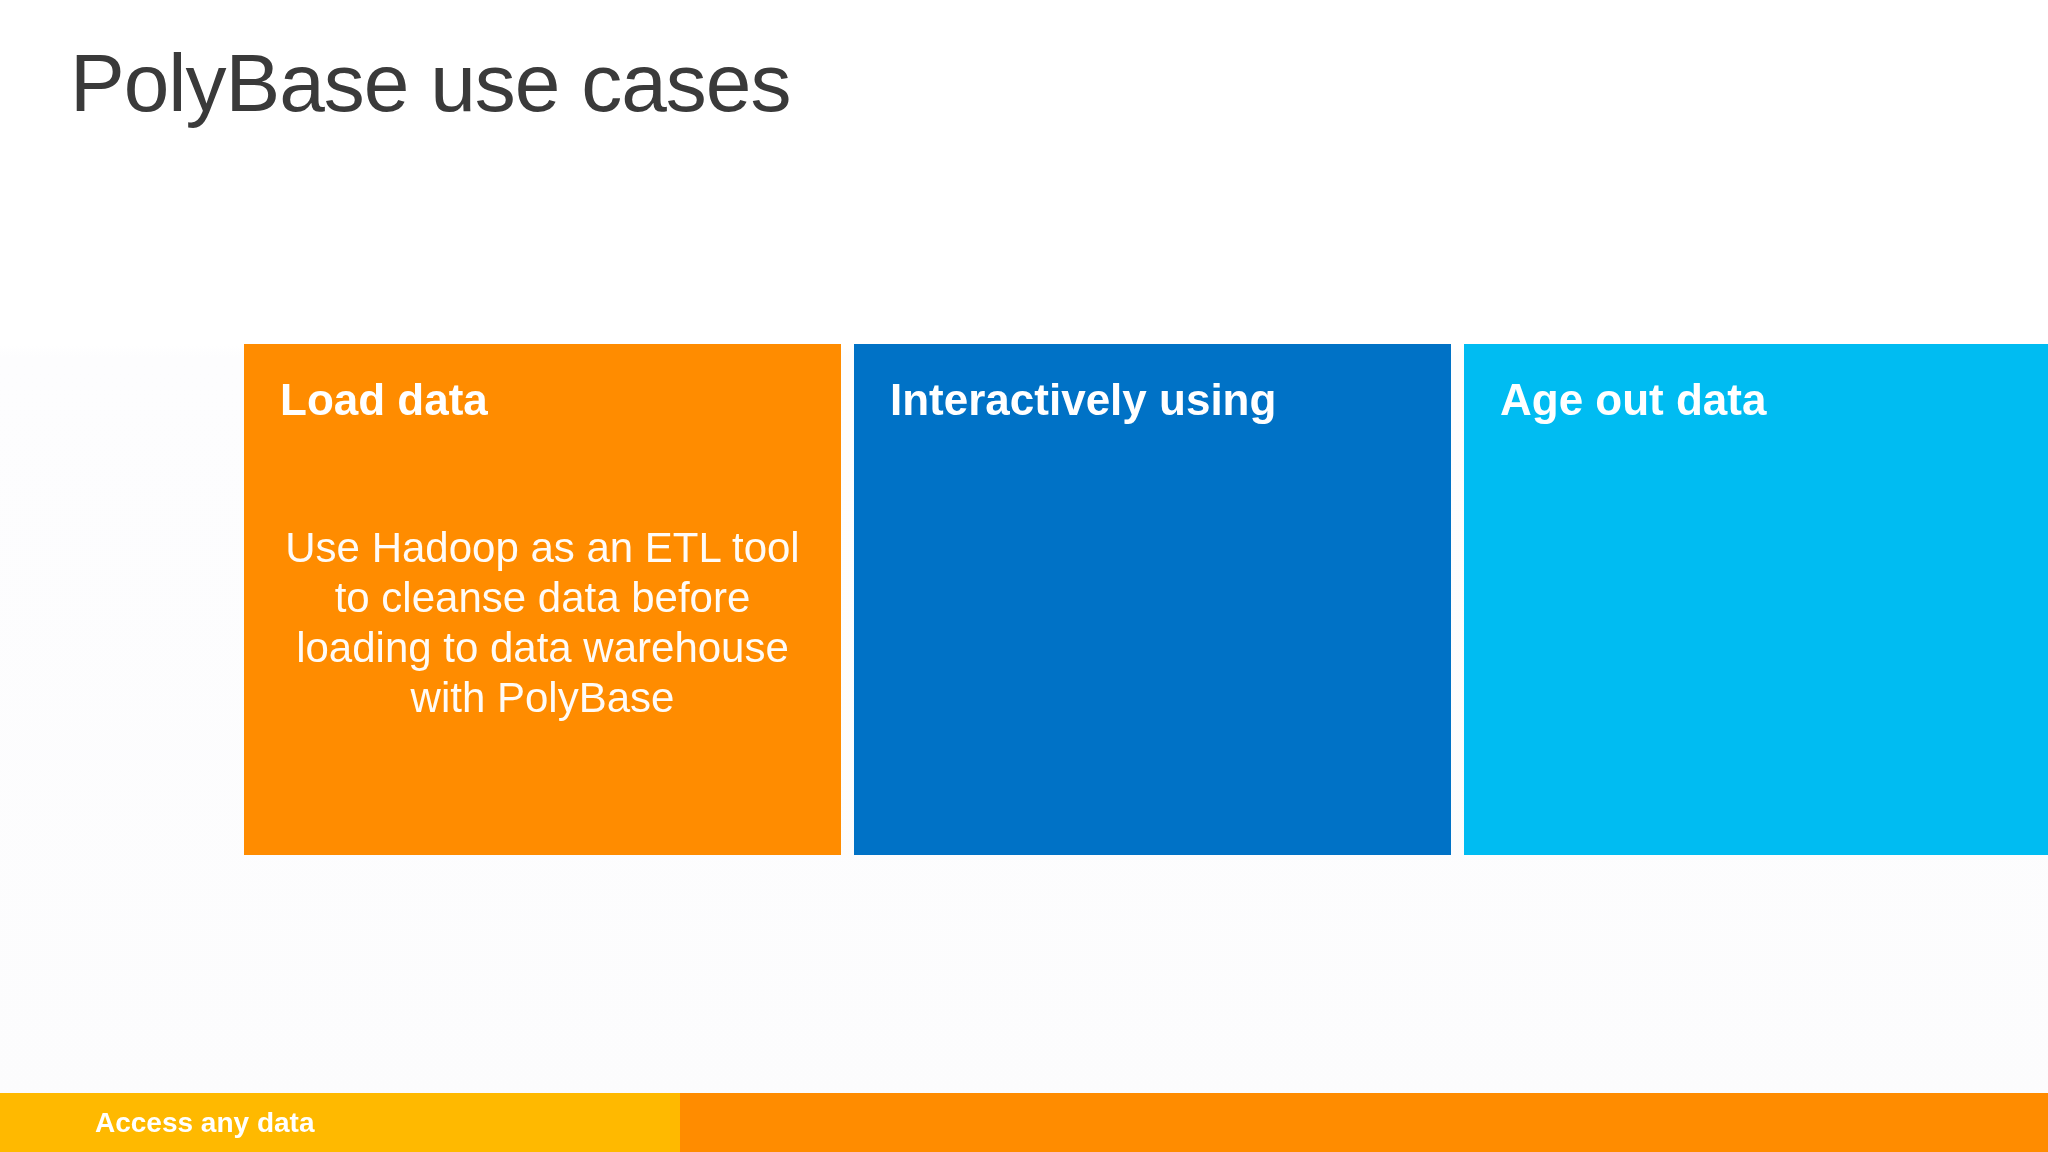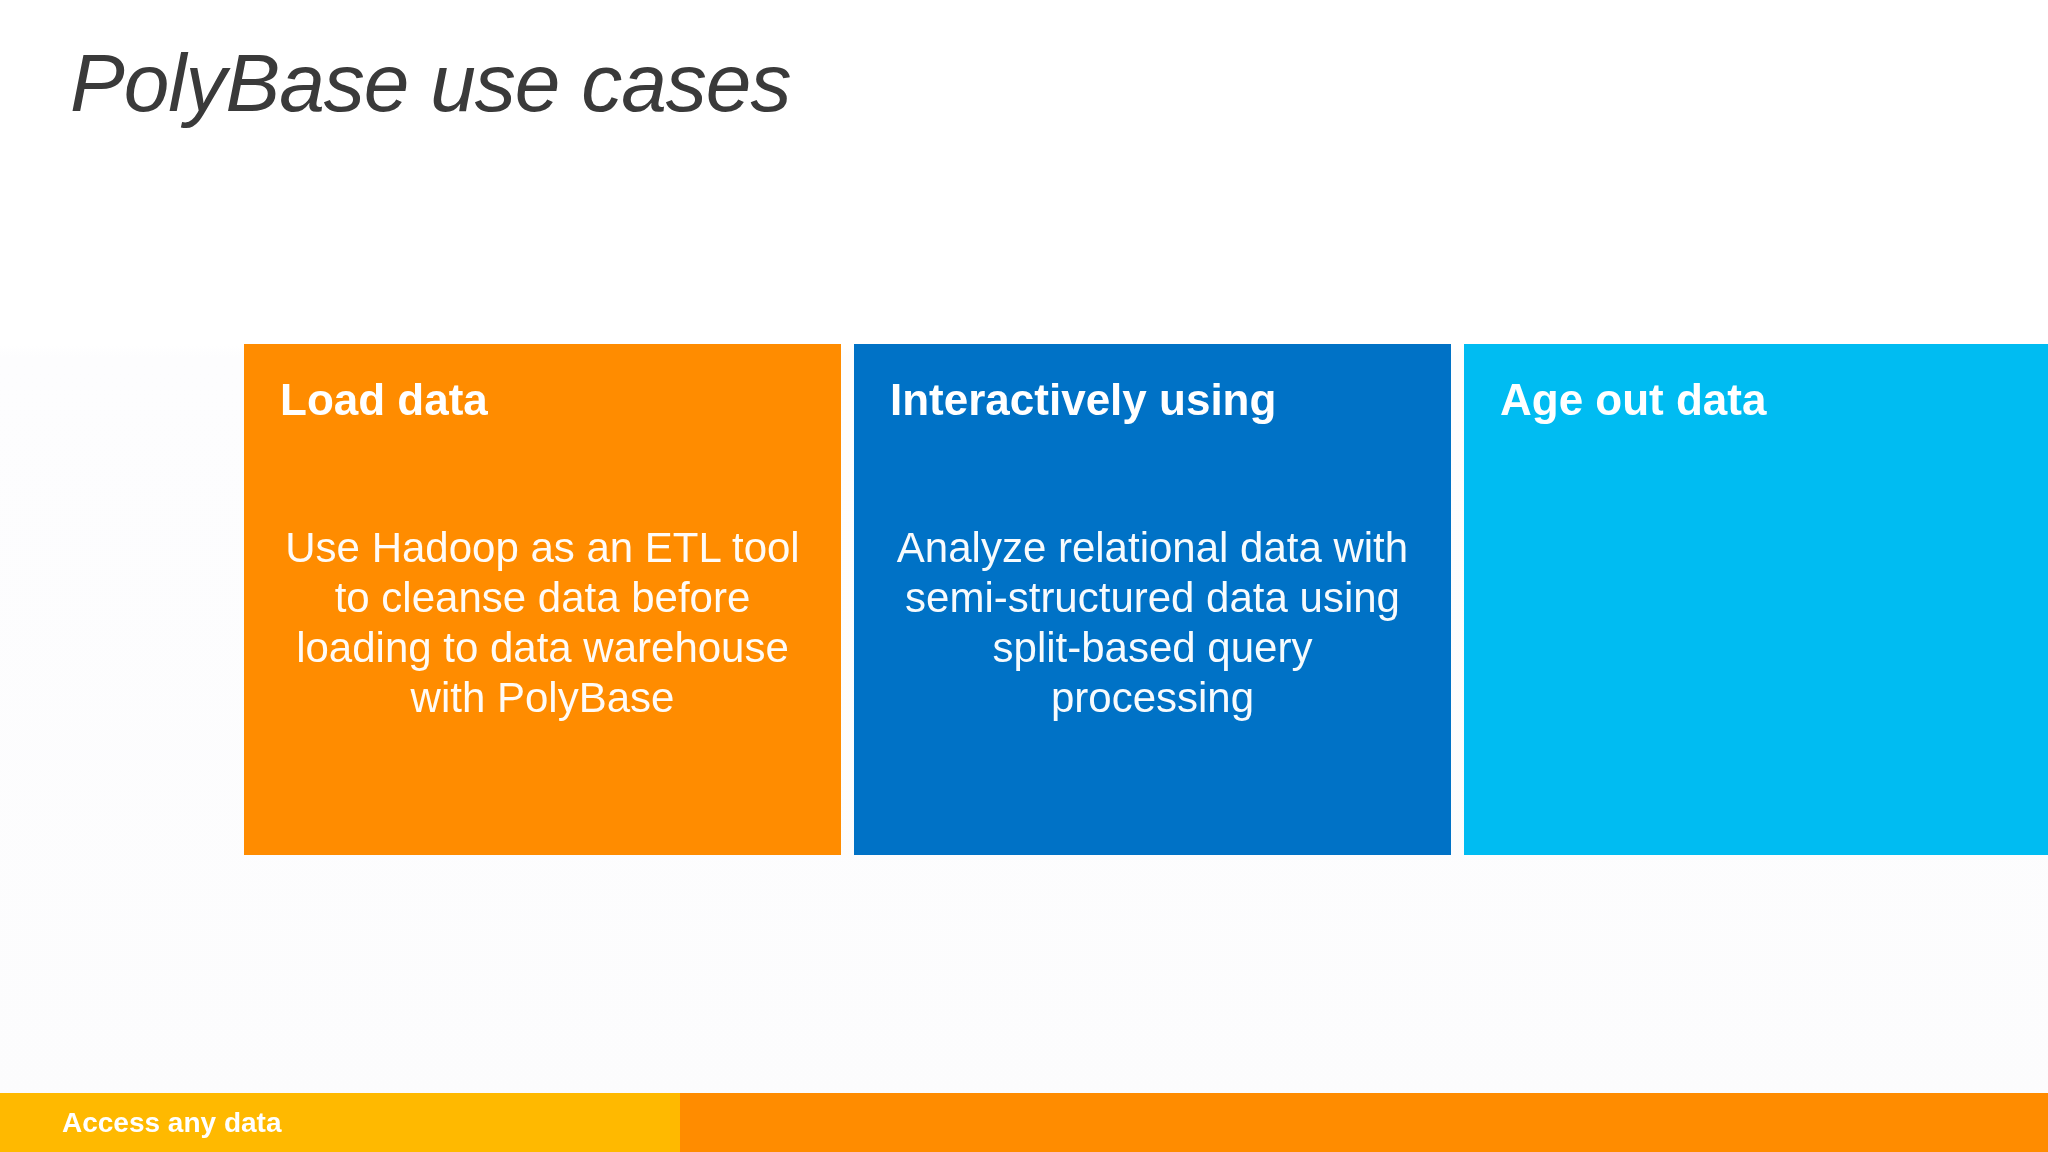--- a/index.html
+++ b/index.html
@@ -18,21 +18,20 @@
   .slide-title {
     position: absolute;
     left: 70px;
     top: 36px;
     font-size: 82px;
     font-weight: 300;
     letter-spacing: -1px;
     color: #3a3a3a;
     line-height: 1.15;
     white-space: nowrap;
-    font-style: italic;
   }
   .cards-row {
     position: absolute;
     left: 244px;
     top: 344px;
     display: flex;
     gap: 13px;
   }
   .use-case-card {
     width: 597px;
@@ -63,20 +62,21 @@
     height: 59px;
   }
   .footer-left {
     position: absolute;
     left: 0;
     top: 0;
     width: 680px;
     height: 59px;
     display: flex;
     align-items: center;
+    padding-left: 33px;
   }
   .footer-right {
     position: absolute;
     left: 680px;
     top: 0;
     width: 1368px;
     height: 59px;
   }
   .footer-label {
     margin-left: 62px;
@@ -95,21 +95,20 @@
 
   <div class="cards-row">
 
     <div class="use-case-card" style="background-color: rgb(255, 140, 0);">
       <div class="card-heading">Load data</div>
       <div class="card-body">Use Hadoop as an ETL tool to cleanse data before loading to data warehouse with PolyBase</div>
     </div>
 
     <div class="use-case-card" style="background-color: rgb(0, 114, 198);">
       <div class="card-heading">Interactively using</div>
-      <div class="card-body">Analyze relational data with semi-structured data using split-based query processing</div>
     </div>
 
     <div class="use-case-card" style="background-color: rgb(0, 188, 242);">
       <div class="card-heading">Age out data</div>
     </div>
 
   </div>
 
   <div class="footer-bar">
     <div class="footer-left" style="background-color: rgb(255, 185, 0);">

